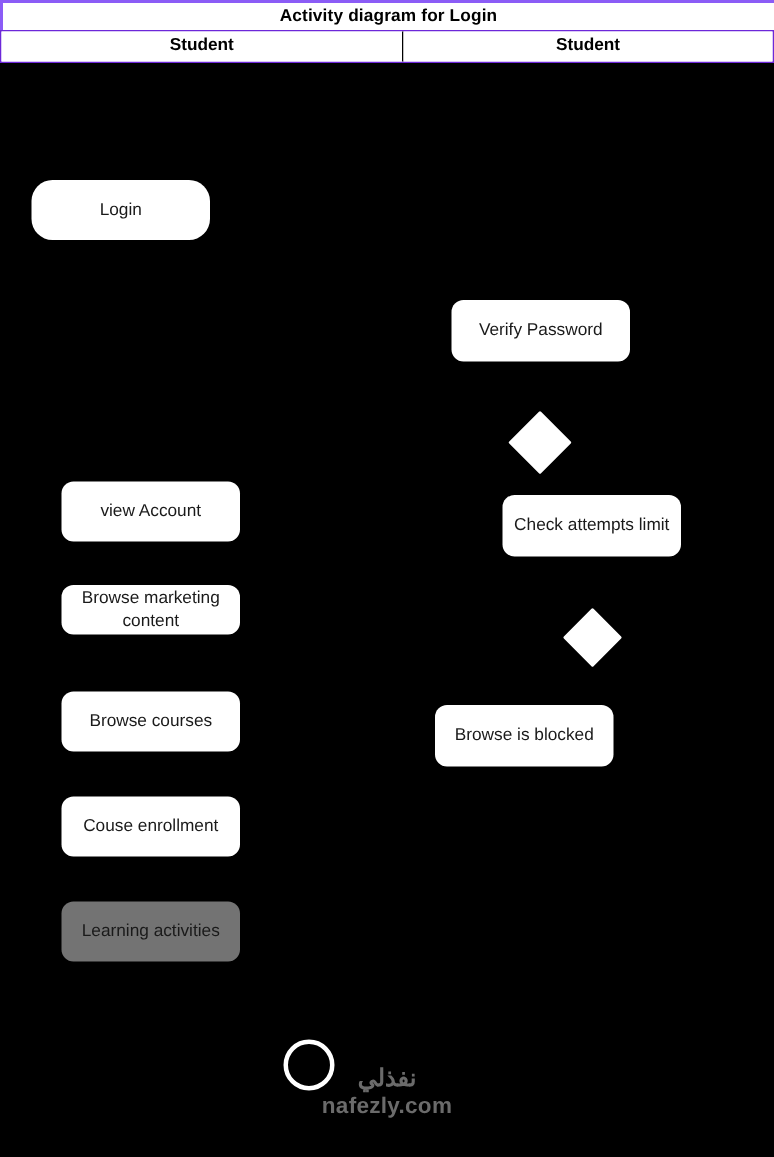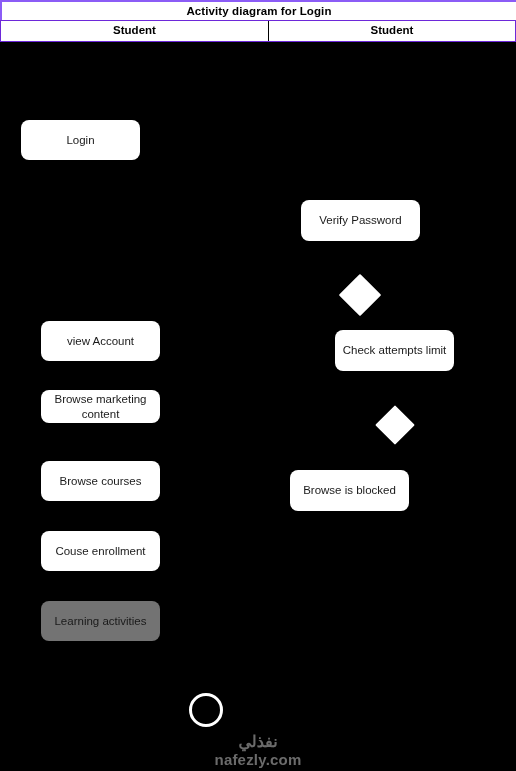--- a/index.html
+++ b/index.html
@@ -150,21 +150,21 @@
     <div class="lane-row">
       <div class="lane-cell student">
         <span class="cell-text">Student</span>
       </div>
       <div class="lane-cell system">
         <span class="cell-text">Student</span>
       </div>
     </div>
   </div>
 
-  <div class="node" style="left: 21px; top: 120px; width: 119px; height: 40px; background: rgb(255, 255, 255); color: rgb(26, 26, 26);">
+  <div class="node" style="left: 21px; top: 120px; width: 119px; height: 40px; background: rgb(255, 255, 255); color: rgb(26, 26, 26); border-radius: 14px;">
     <span class="node-label">Login</span>
   </div>
 
   <div class="node" style="left: 301px; top: 200px; width: 119px; height: 41px; background: rgb(255, 255, 255); color: rgb(26, 26, 26);">
     <span class="node-label">Verify Password</span>
   </div>
 
   <div class="node" style="left: 41px; top: 321px; width: 119px; height: 40px; background: rgb(255, 255, 255); color: rgb(26, 26, 26);">
     <span class="node-label">view Account</span>
   </div>
@@ -191,18 +191,18 @@
 
   <div class="node" style="left: 41px; top: 601px; width: 119px; height: 40px; background: #737373; color: rgb(26, 26, 26);">
     <span class="node-label">Learning activities</span>
   </div>
 
   <div class="diamond" style="width: 30px; height: 30px; left: 345px; top: 280px; background: rgb(255, 255, 255);"></div>
   <div class="diamond" style="width: 28px; height: 28px; left: 381px; top: 411px; background: rgb(255, 255, 255);"></div>
 
   <div class="end-node" style="width: 34px; height: 34px; left: 189px; top: 693px; border-color: rgb(255, 255, 255);"></div>
 
-  <div class="watermark" style="left:0;top:734px;width:516px;">
+  <div class="watermark" style="left:0;top:712px;width:516px;">
     <span class="wm-arabic" style="color: rgb(107, 107, 107);">نفذلي</span>
     <span class="wm-domain" style="color: rgb(107, 107, 107);">nafezly.com</span>
   </div>
 
 </div>
 
 </body></html>

